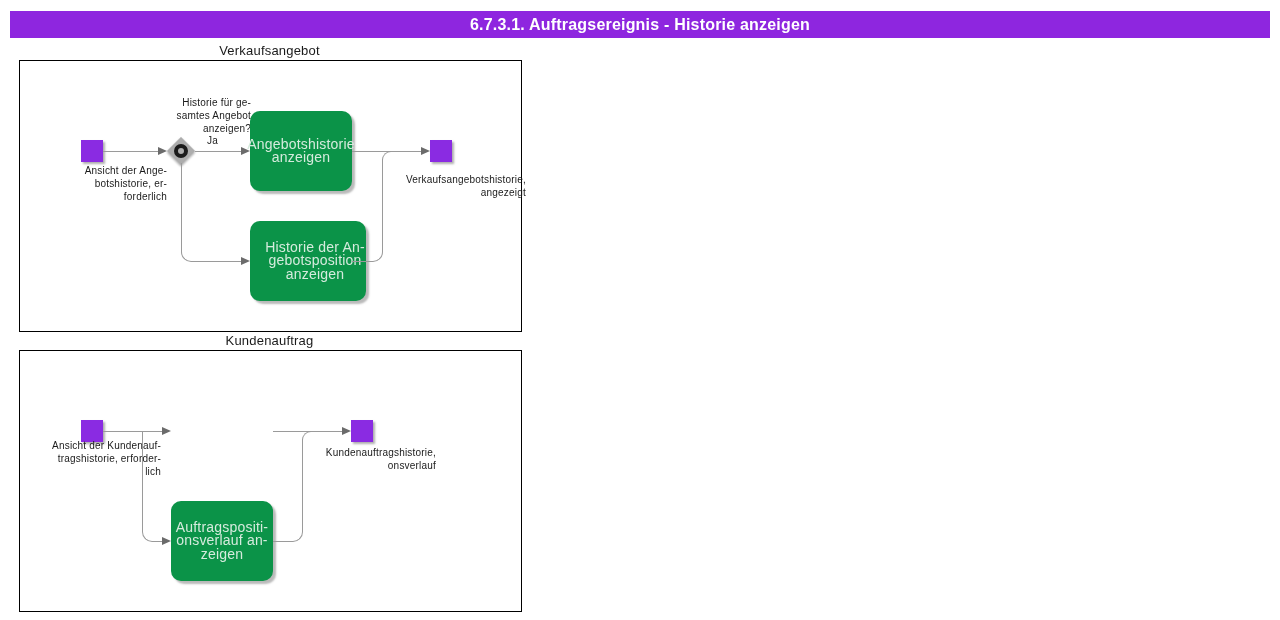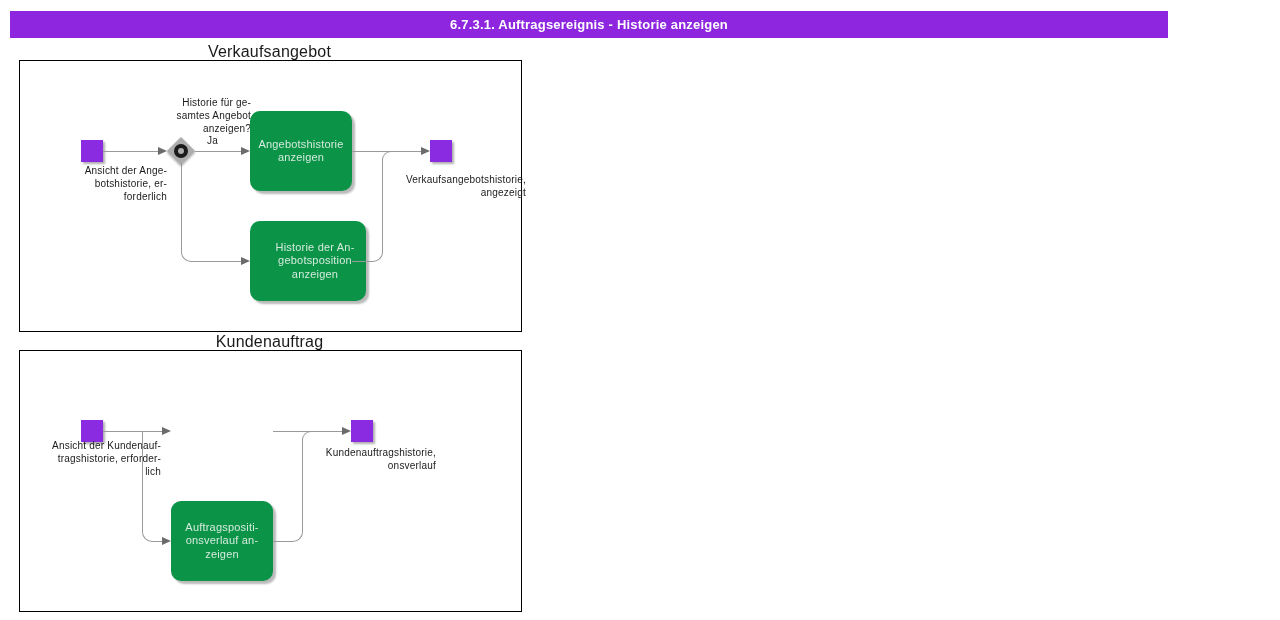--- a/index.html
+++ b/index.html
@@ -2,44 +2,44 @@
 <html style="--titlebar-bg: #8E26DF; --titlebar-text: #FFFFFF; --event-fill: #8A2BE2; --activity-fill: #0B9348; --activity-text: #D5EBDD; --gateway-fill: #ADADAD; --flow-line: #9A9A9A; --arrow-fill: #6B6B6B; --label-text: #1A1A1A; --frame-border: #000000;"><head>
 <meta charset="utf-8">
 <style>
   html,body{margin:0;padding:0;}
   body{
     width:1280px;height:620px;background:#ffffff;position:relative;
     font-family:"Liberation Sans", sans-serif;color:var(--label-text,#1a1a1a);
     overflow:hidden;
   }
   .bar{
-    position:absolute;left:10px;top:11px;width:1158px;height:27px;
+    position:absolute;left:10px;top:11px;width:1260px;height:27px;
     background:var(--titlebar-bg,#8e26df);color:var(--titlebar-text,#fff);
     display:flex;align-items:center;justify-content:center;
-    font-size:13px;font-weight:bold;letter-spacing:.2px;
+    font-size:16px;font-weight:bold;letter-spacing:.2px;
   }
   .plabel{
     position:absolute;left:19px;width:501px;text-align:center;
-    font-size:16px;letter-spacing:.2px;
+    font-size:13px;letter-spacing:.2px;
   }
   .partition{
     position:absolute;left:19px;width:501px;
     border:1px solid var(--frame-border,#000);background:#fff;
   }
   .event{
     position:absolute;width:22px;height:22px;
     background:var(--event-fill,#8a2be2);
     box-shadow:2px 2px 2px rgba(130,130,130,.65);
   }
   .activity{
     position:absolute;width:102px;height:80px;border-radius:10px;
     background:var(--activity-fill,#0b9348);
     box-shadow:3px 3px 2px rgba(130,130,130,.55);
     display:flex;align-items:center;justify-content:center;text-align:center;
-    color:var(--activity-text,#d5ebdd);font-size:11px;line-height:13.5px;
+    color:var(--activity-text,#d5ebdd);font-size:14px;line-height:13.5px;
     letter-spacing:.2px;white-space:pre-line;
   }
   .diamond{
     position:absolute;width:20px;height:20px;
     background:var(--gateway-fill,#adadad);
     transform:rotate(45deg);
     filter:drop-shadow(1.5px 1.5px 1px rgba(110,110,110,.6));
   }
   .donut{
     position:absolute;width:6px;height:6px;border-radius:50%;

